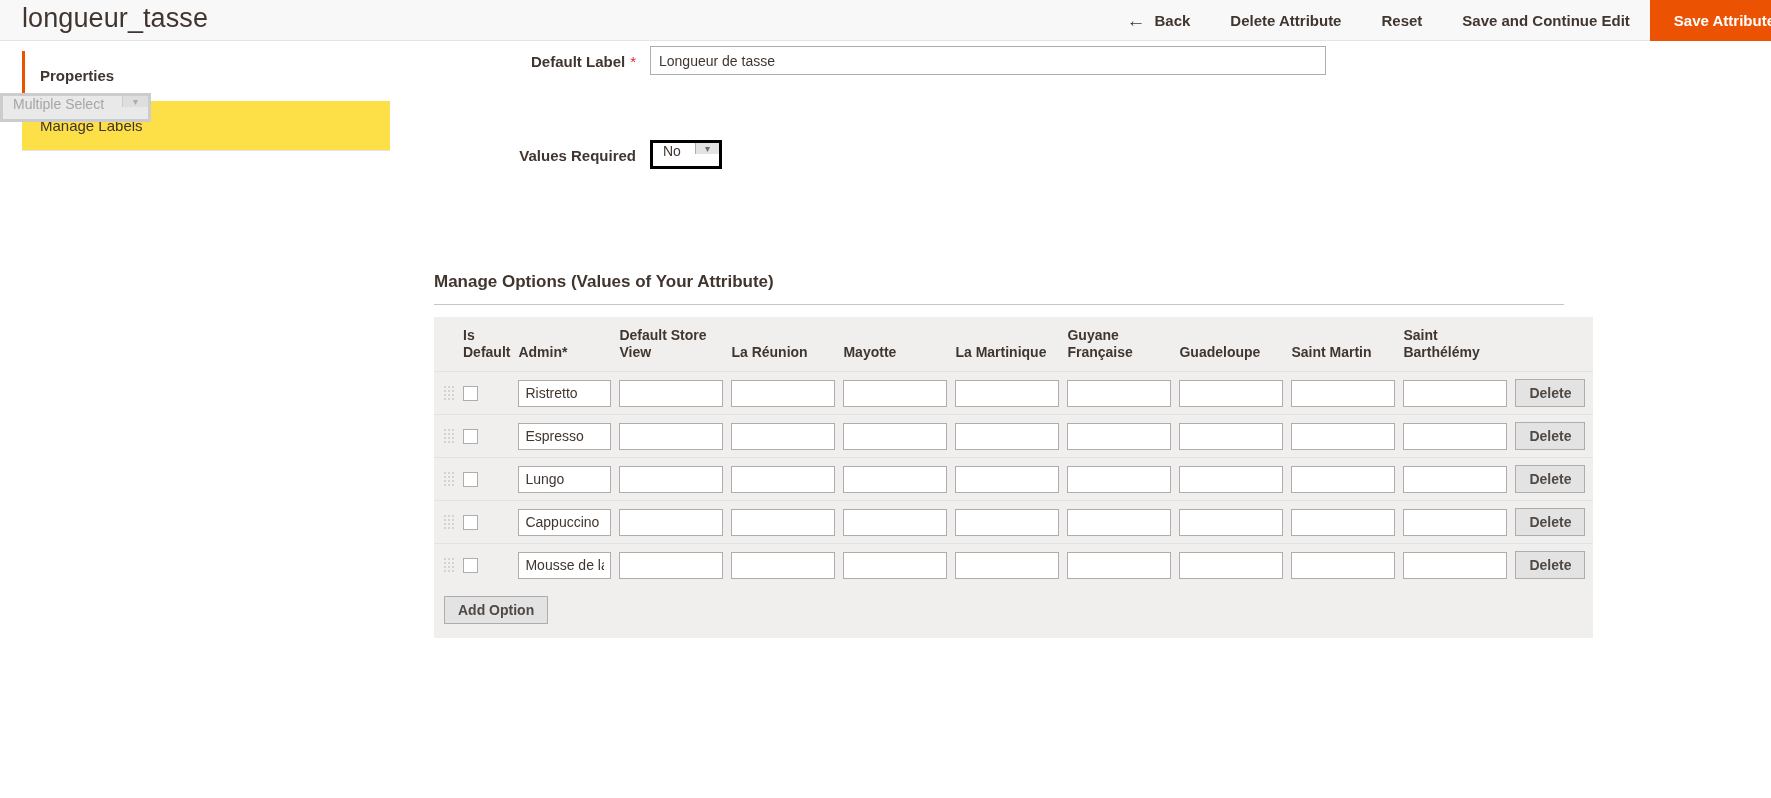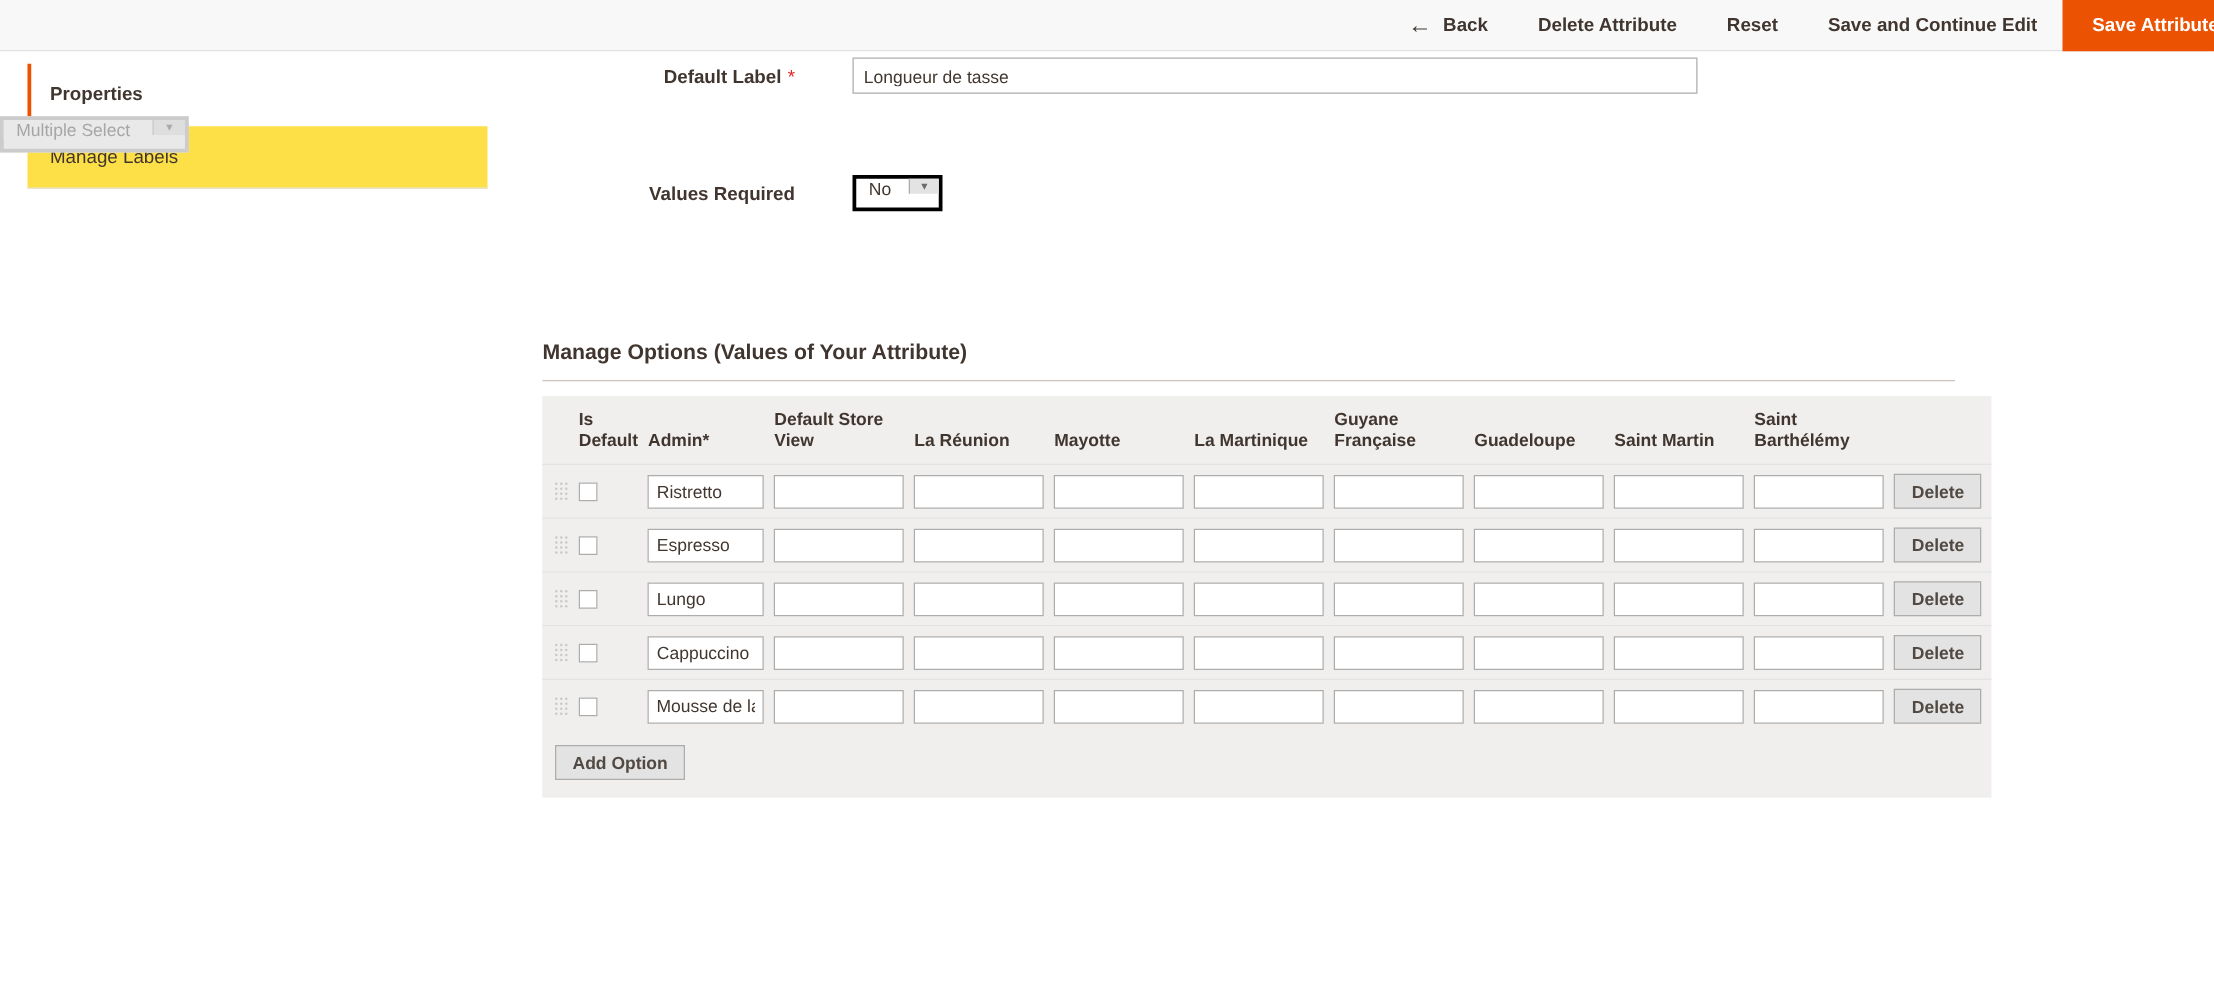--- a/index.html
+++ b/index.html
@@ -76,21 +76,20 @@
   .tab-item .tab-label { pointer-events: none; }
 
   
   .form-area {
     position: absolute; left: 0; top: 46px;
     width: 1771px;
   }
   .field-row {
     display: flex; align-items: flex-start;
     margin-bottom: 18px;
-    gap: 32px;
   }
   .field-label {
     width: 650px; padding-right: 14px;
     text-align: right;
     font-size: 15px; color: #41362f; font-weight: bold;
     line-height: 20px;
     padding-top: 6px;
   }
   .field-label .req {
     color: #e22626; font-weight: normal; margin-left: 5px;
@@ -211,20 +210,21 @@
     font-family: "Liberation Sans", sans-serif;
     border-radius: 0;
     white-space: nowrap;
   }
   .add-option-row td { padding: 10px 0 14px 10px; }
 </style>
 </head>
 <body>
 
 <div class="page-header">
+  <div class="page-title">longueur_tasse</div>
 
   <div class="header-actions">
 
     <button class="hdr-btn">
       <span class="back-arrow">←</span>
       <span>Back</span>
     </button>
 
     <button class="hdr-btn">
       <span>Delete Attribute</span>

